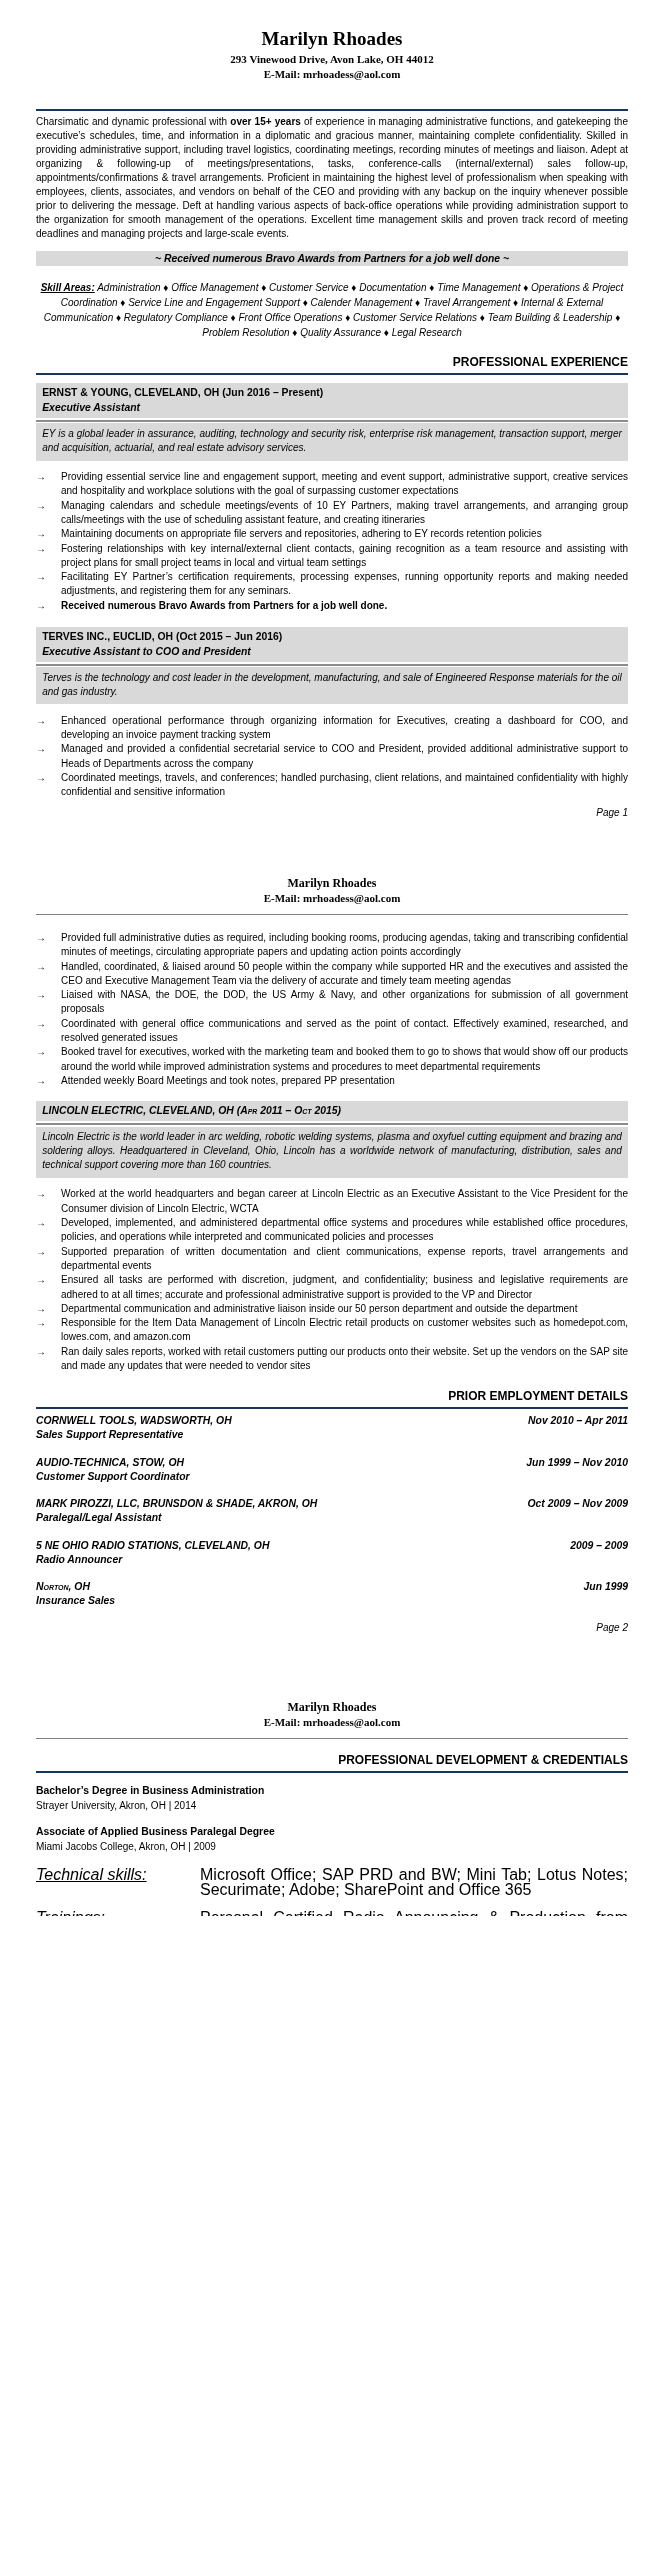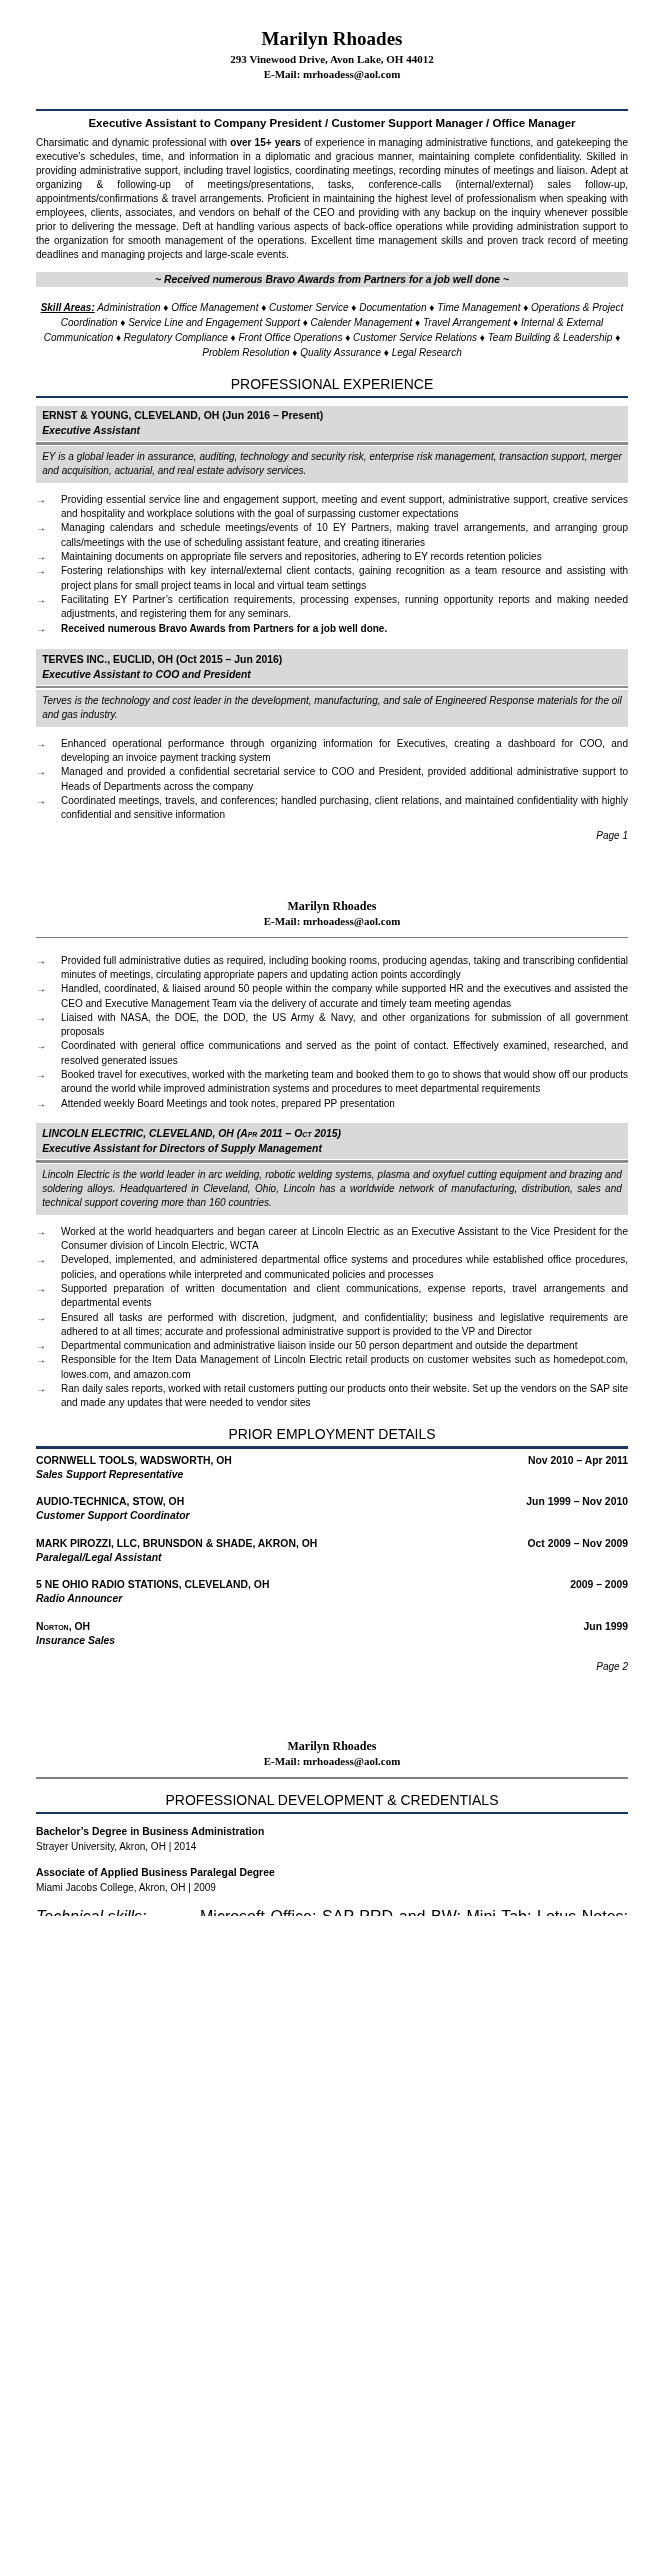--- a/index.html
+++ b/index.html
@@ -11,63 +11,62 @@
   .doc-name{font-family:"Liberation Serif", serif;font-size:19px;font-weight:bold;text-align:center;padding-top:28px;line-height:22px;}
   .doc-address{font-family:"Liberation Serif", serif;font-size:11px;font-weight:bold;text-align:center;line-height:15.6px;margin-top:1.6px;}
   .doc-email{font-family:"Liberation Serif", serif;font-size:11px;font-weight:bold;text-align:center;line-height:15.6px;}
   .rule-navy{height:2.1px;background:#17365D;margin-top:26px;}
   .rule-navy.tight{margin-top:4.2px;}
   .headline{font-size:11.5px;font-weight:bold;text-align:center;margin-top:5.2px;line-height:15.6px;}
   .summary{font-size:10px;line-height:14px;text-align:justify;margin-top:4.2px;}
   .award-banner{background:#D9D9D9;font-size:10.4px;font-weight:bold;font-style:italic;text-align:center;margin-top:8.3px;padding:2px 0;}
   .skills{font-size:10px;font-style:italic;text-align:center;line-height:15px;margin-top:13.5px;}
   .skills .label{font-weight:bold;text-decoration:underline;}
-  .section-heading{font-size:14px;font-weight:normal;text-align:center;margin-top:15.6px;}
+  .section-heading{font-size:12px;font-weight:bold;text-align:right;margin-top:15.6px;}
   .job-block{background:#D9D9D9;margin-top:7.3px;padding:3.6px 6.2px 0;}
   .job-head{font-size:10.4px;font-weight:bold;line-height:14.6px;}
   .job-dates{}
   .job-role{font-size:10.4px;font-weight:bold;font-style:italic;line-height:14.6px;}
   .divider-band{background:#ffffff;margin:2.6px -6.2px 0;padding:1.6px 0;}
   .divider-band .bar{height:2.1px;background:#8C8C8C;}
   .job-blurb{font-size:10px;font-style:italic;line-height:14px;text-align:justify;padding:3.6px 0 5.7px;}
   .bullets{margin-top:9.4px;}
   .bullet{display:flex;font-size:10px;line-height:14.3px;}
   .bullet .arrow{flex:0 0 25px;}
   .bullet .btxt{flex:1;text-align:justify;}
   .bullet.bold .btxt{font-weight:bold;}
   .page-num{font-size:10px;font-style:italic;text-align:right;margin-top:7.3px;}
   .page-header{margin-top:58px;}
   .page-header.p3{margin-top:67px;}
   .ph-name{font-family:"Liberation Serif", serif;font-size:12px;font-weight:bold;text-align:center;line-height:15px;}
   .ph-email{font-family:"Liberation Serif", serif;font-size:11px;font-weight:bold;text-align:center;line-height:15px;}
   .rule-gray{height:1.6px;background:#808080;margin-top:7.8px;}
   .small-caps{font-variant:small-caps;}
   .italic{font-style:italic;}
-  .prior-row{display:flex;justify-content:space-between;font-size:10.4px;font-weight:bold;line-height:14px;margin-top:13.5px;}
+  .prior-row{display:flex;justify-content:space-between;font-size:10.4px;font-weight:bold;line-height:14px;margin-top:13.5px;font-style:italic;}
   .prior-row.first{margin-top:5.2px;}
   .prior-role{font-size:10.4px;font-weight:bold;font-style:italic;line-height:14px;}
   .edu{margin-top:12.5px;}
   .edu.first{margin-top:11px;}
   .edu .degree{font-size:10.4px;font-weight:bold;line-height:14.6px;}
   .edu .school{font-size:10px;line-height:14px;}
   .detail-row{display:flex;margin-top:14.6px;font-size:16px;line-height:14.3px;}
   .detail-label{flex:0 0 164px;font-style:italic;text-decoration:underline;}
   .detail-value{flex:1;text-align:justify;}
   .page3-num{position:absolute;right:37px;top:2522px;font-size:10px;font-style:italic;}
 </style>
 </head>
 <body>
 
 <div class="sheet">
 
   <div class="doc-name">Marilyn Rhoades</div>
   <div class="doc-address">293 Vinewood Drive, Avon Lake, OH 44012</div>
   <div class="doc-email">E-Mail: mrhoadess@aol.com</div>
   <div class="rule-navy"></div>
-  <div class="headline">Executive Assistant to Company President / Customer Support Manager / Office Manager</div>
 
   <p class="summary"><span>Charsimatic and dynamic professional with </span><b>over 15+ years</b><span> of experience in managing administrative functions, and gatekeeping the executive’s schedules, time, and information in a diplomatic and gracious manner, maintaining complete confidentiality.  Skilled in providing administrative support, including travel logistics, coordinating meetings, recording minutes of meetings and liaison. Adept at organizing &amp; following-up of meetings/presentations, tasks, conference-calls (internal/external) sales follow-up, appointments/confirmations &amp; travel arrangements. Proficient in maintaining the highest level of professionalism when speaking with employees, clients, associates, and vendors on behalf of the CEO and providing with any backup on the inquiry whenever possible prior to delivering the message. Deft at handling various aspects of back-office operations while providing administration support to the organization for smooth management of the operations. Excellent time management skills and proven track record of meeting deadlines and managing projects and large-scale events.</span></p>
 
   <div class="award-banner">~ Received numerous Bravo Awards from Partners for a job well done ~</div>
 
   <div class="skills"><span class="label">Skill Areas:</span><span> Administration ♦ Office Management ♦ Customer Service ♦ Documentation ♦ Time Management ♦ Operations &amp; Project Coordination ♦ Service Line and Engagement Support ♦ Calender Management ♦ Travel Arrangement ♦ Internal &amp; External Communication ♦ Regulatory Compliance ♦ Front Office Operations ♦ Customer Service Relations ♦ Team Building &amp; Leadership ♦ Problem Resolution ♦ Quality Assurance ♦ Legal Research</span></div>
 
   <div class="section-heading">PROFESSIONAL EXPERIENCE</div>
   <div class="rule-navy tight"></div>
 
@@ -161,21 +160,20 @@
         <span class="btxt">Booked travel for executives, worked with the marketing team and booked them to go to shows that would show off our products around the world while improved administration systems and procedures to meet departmental requirements</span>
       </div>
     <div class="bullet">
         <span class="arrow">→</span>
         <span class="btxt">Attended weekly Board Meetings and took notes, prepared PP presentation</span>
       </div>
   </div>
 
   <div class="job-block" style="margin-top:12.5px;">
     <div class="job-head italic"><span>LINCOLN ELECTRIC, CLEVELAND, OH</span> <span class="job-dates small-caps">(Apr 2011 – Oct 2015)</span></div>
-    <div class="job-role">Executive Assistant for Directors of Supply Management</div>
     <div class="divider-band">
         <div class="bar"></div>
       </div>
     <div class="job-blurb">Lincoln Electric is the world leader in arc welding, robotic welding systems, plasma and oxyfuel cutting equipment and brazing and soldering alloys. Headquartered in Cleveland, Ohio, Lincoln has a worldwide network of manufacturing, distribution, sales and technical support covering more than 160 countries.</div>
   </div>
 
   <div class="bullets">
     <div class="bullet">
         <span class="arrow">→</span>
         <span class="btxt">Worked at the world headquarters and began career at Lincoln Electric as an Executive Assistant to the Vice President for the Consumer division of Lincoln Electric, WCTA</span>

